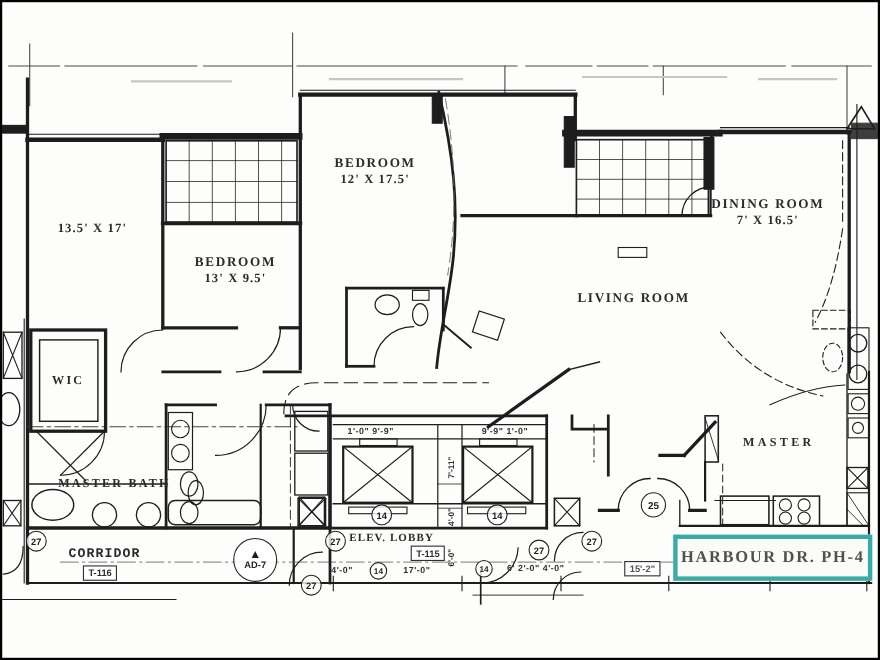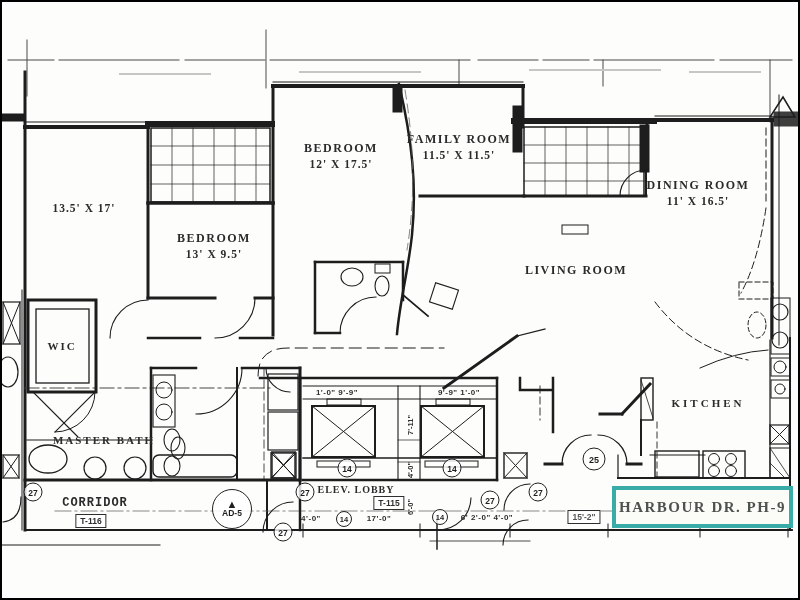--- a/index.html
+++ b/index.html
@@ -262,36 +262,32 @@
   <div class="lbl" style="left:214px;top:246px;">
     <div class="nm">BEDROOM</div>
     <div class="dm">13' X 9.5'</div>
   </div>
 
   <div class="lbl" style="left:341px;top:156px;">
     <div class="nm">BEDROOM</div>
     <div class="dm">12' X 17.5'</div>
   </div>
 
-  <div class="lbl" style="left:459px;top:147px;">
-    <div class="nm">FAMILY ROOM</div>
-    <div class="dm">11.5' X 11.5'</div>
-  </div>
 
   <div class="lbl" style="left:698px;top:193px;">
     <div class="nm">DINING ROOM</div>
-    <div class="dm">11' X 16.5'</div>
+    <div class="dm">7' X 16.5'</div>
   </div>
 
   <div class="lbl" style="left:576px;top:271px;">
     <div class="nm">LIVING ROOM</div>
   </div>
 
   <div class="lbl" style="left:708px;top:403px;letter-spacing:3px;">
-    <div class="nm" style="font-size:11px;">KITCHEN</div>
+    <div class="nm" style="font-size:11px;">MASTER</div>
   </div>
 
   <div class="lbl" style="left:62px;top:346px;">
     <div class="nm" style="font-size:11px;letter-spacing:2px;">WIC</div>
   </div>
 
   <div class="lbl" style="left:104px;top:440px;">
     <div class="nm" style="font-size:11px;letter-spacing:2px;">MASTER BATH</div>
   </div>
 
@@ -315,30 +311,30 @@
 
   <div class="circ c16" style="left:347px;top:468px;">14</div>
   <div class="circ c16" style="left:452px;top:468px;">14</div>
   <div class="circ c13" style="left:344px;top:519px;">14</div>
   <div class="circ c13" style="left:440px;top:517px;">14</div>
 
   <div class="circ c20" style="left:594px;top:459px;">25</div>
 
   <div class="circ cad" style="left:232px;top:509px;">
     <span class="tri">▲</span>
-    <span>AD-5</span>
+    <span>AD-7</span>
   </div>
 
   <div class="dim" style="left:337px;top:392px;">1'-0"  9'-9"</div>
   <div class="dim" style="left:459px;top:392px;">9'-9"  1'-0"</div>
   <div class="vdim" style="left:410px;top:425px;">7'-11"</div>
   <div class="vdim" style="left:410px;top:470px;">4'-0"</div>
   <div class="vdim" style="left:410px;top:507px;">6'-0"</div>
   <div class="dim" style="left:311px;top:518px;">4'-0"</div>
   <div class="dim" style="left:379px;top:518px;">17'-0"</div>
   <div class="dim" style="left:487px;top:517px;">6' 2'-0"  4'-0"</div>
 
   <div class="titlebox">
-    <div>HARBOUR DR. PH-9</div>
+    <div>HARBOUR DR. PH-4</div>
   </div>
 
   <div class="frame"></div>
 </div>
 
 </body></html>

